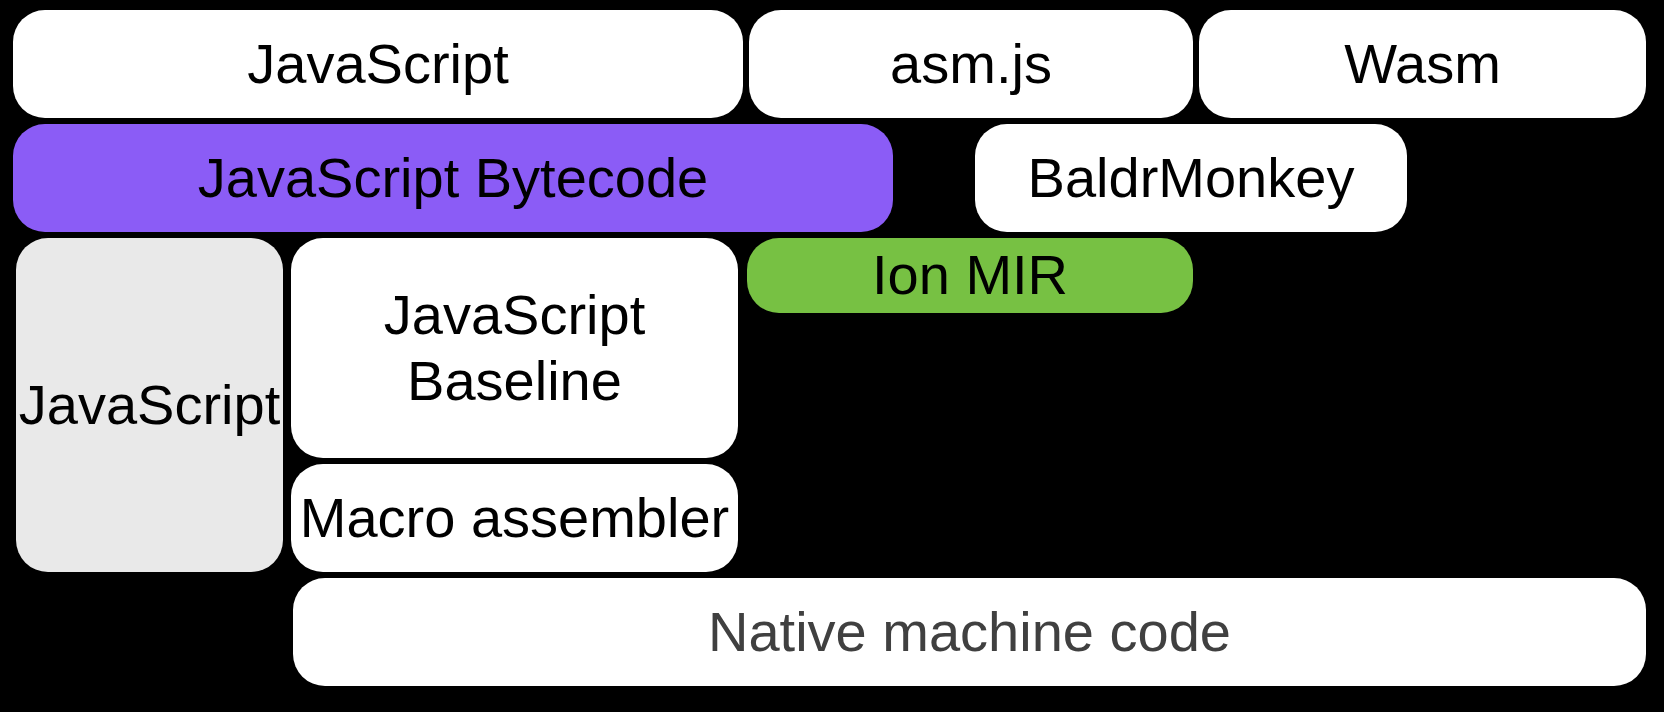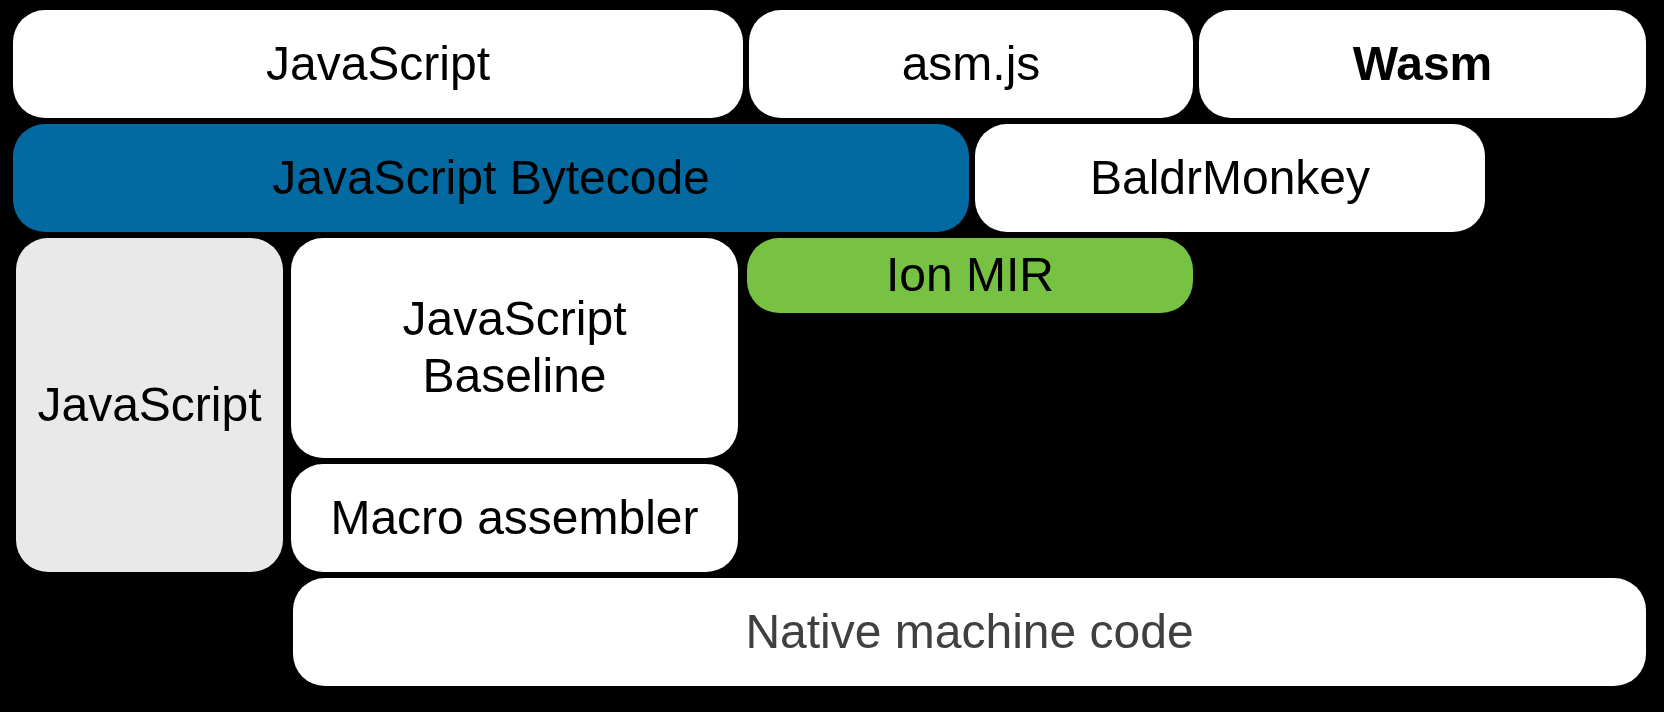--- a/index.html
+++ b/index.html
@@ -18,44 +18,44 @@
   .box {
     position: absolute;
     box-sizing: border-box;
     border-radius: 32px;
     display: flex;
     align-items: center;
     justify-content: center;
   }
   .box-label {
     color: #000000;
-    font-size: 48px;
+    font-size: 56px;
     line-height: 1.18;
     text-align: center;
     white-space: pre-line;
     letter-spacing: 0px;
   }
 </style>
 </head>
 <body>
 
 <div class="stage" style="background: rgb(0, 0, 0);">
     <div class="box" style="left: 13px; top: 10px; width: 730px; height: 108px; background: rgb(255, 255, 255);">
       <span class="box-label" style="color: rgb(0, 0, 0);">JavaScript</span>
     </div>
     <div class="box" style="left: 749px; top: 10px; width: 444px; height: 108px; background: rgb(255, 255, 255);">
       <span class="box-label" style="color: rgb(0, 0, 0);">asm.js</span>
     </div>
-    <div class="box" style="left: 1199px; top: 10px; width: 447px; height: 108px; background: rgb(255, 255, 255); font-weight: bold;">
+    <div class="box" style="left: 1199px; top: 10px; width: 447px; height: 108px; background: rgb(255, 255, 255);">
       <span class="box-label" style="color: rgb(0, 0, 0);">Wasm</span>
     </div>
-    <div class="box" style="left: 13px; top: 124px; width: 956px; height: 108px; background: #0369a1;">
+    <div class="box" style="left: 13px; top: 124px; width: 880px; height: 108px; background: #8b5cf6;">
       <span class="box-label" style="color: rgb(0, 0, 0);">JavaScript Bytecode</span>
     </div>
-    <div class="box" style="left: 975px; top: 124px; width: 510px; height: 108px; background: rgb(255, 255, 255);">
+    <div class="box" style="left: 975px; top: 124px; width: 432px; height: 108px; background: rgb(255, 255, 255);">
       <span class="box-label" style="color: rgb(0, 0, 0);">BaldrMonkey</span>
     </div>
     <div class="box" style="left: 16px; top: 238px; width: 267px; height: 334px; background: rgb(233, 233, 233);">
       <span class="box-label" style="color: rgb(0, 0, 0);">JavaScript</span>
     </div>
     <div class="box" style="left: 291px; top: 238px; width: 447px; height: 220px; background: rgb(255, 255, 255);">
       <span class="box-label" style="color: rgb(0, 0, 0);">JavaScript
 Baseline</span>
     </div>
     <div class="box" style="left: 747px; top: 238px; width: 446px; height: 75px; background: rgb(119, 193, 67);">

